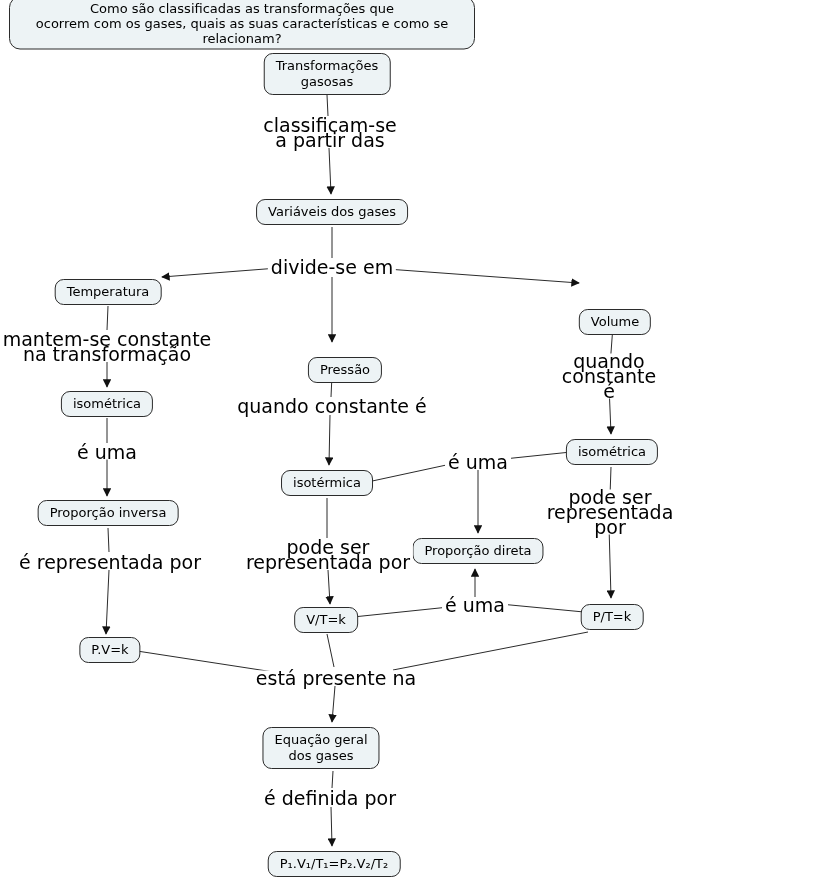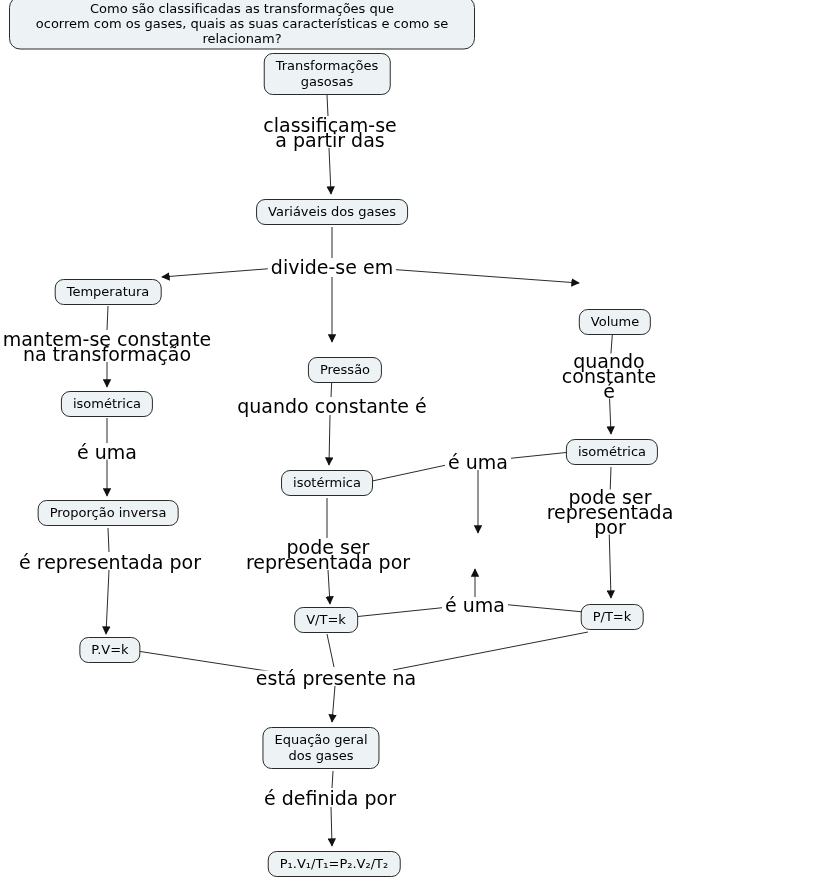--- a/index.html
+++ b/index.html
@@ -118,20 +118,21 @@
   <div class="node" style="left:615px; top:298px;margin-top:24px;">Volume</div>
 
   <div class="node" style="left:107px; top:404px;">isométrica</div>
 
   <div class="node" style="left:327px; top:483px;">isotérmica</div>
 
   <div class="node" style="left:612px; top:452px;">isométrica</div>
 
   <div class="node" style="left:108px; top:513px;">Proporção inversa</div>
 
+  <div class="node" style="left:478px; top:551px;">Proporção direta</div>
 
   <div class="node" style="left:110px; top:650px;">P.V=k</div>
 
   <div class="node" style="left:326px; top:620px;">V/T=k</div>
 
   <div class="node" style="left:612px; top:617px;">P/T=k</div>
 
   <div class="node" style="left:321px; top:748px;">Equação geral
 dos gases</div>
 

